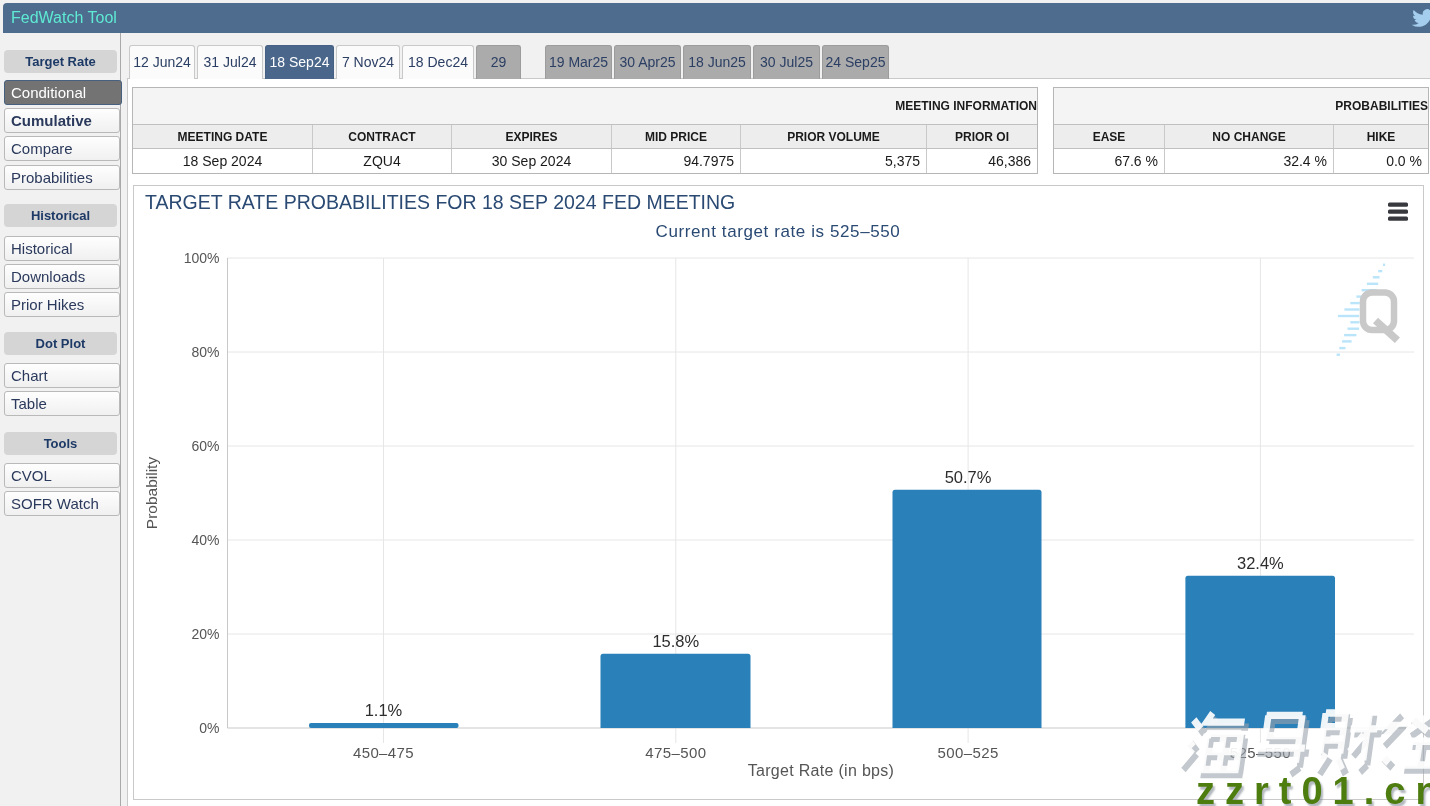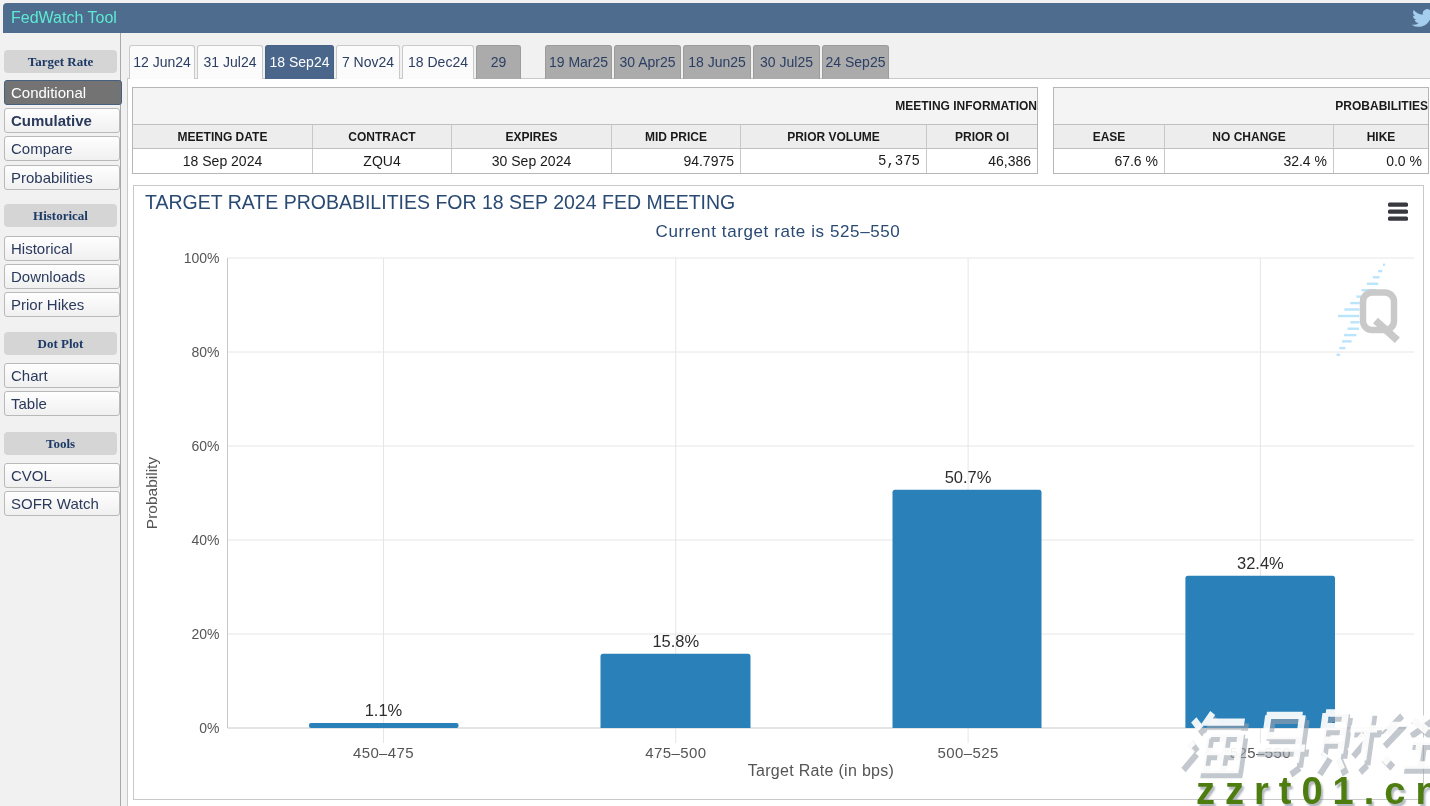--- a/index.html
+++ b/index.html
@@ -1,21 +1,21 @@
 <!DOCTYPE html>
 <html><head>
 <meta charset="utf-8">
 <style>
 * { box-sizing: border-box; margin:0; padding:0; }
 html,body { width:1430px; height:806px; background:#f1f1f1; font-family:"Liberation Sans", sans-serif; overflow:hidden; }
 body { position:relative; }
 #hdr { position:absolute; left:3px; top:3px; right:0; height:30px; background:#4e6c8d; border-radius:4px 0 0 0; color:#5eead4; font-size:16px; line-height:30px; padding-left:8px; }
 #bird { position:absolute; right:-4px; top:9px; width:22px; height:18px; }
 #sidebar { position:absolute; left:0; top:33px; width:121px; bottom:0; background:#f1f1f1; border-right:1px solid #a9a9a9; }
-.pill { position:absolute; left:4px; width:113px; height:23px; background:#d5d5d5; border-radius:4px; text-align:center; font-weight:bold; font-size:13px; color:#1d3a66; line-height:23px;font-family:Liberation Serif, serif; }
+.pill { position:absolute; left:4px; width:113px; height:23px; background:#d5d5d5; border-radius:4px; text-align:center; font-weight:bold; font-size:13px; color:#1d3a66; line-height:23px; }
 .sbtn { position:absolute; left:4px; width:116px; height:25px; background:linear-gradient(#fefefe,#f0f0f0); border:1px solid #b9b9b9; border-radius:3px; font-size:15px; color:#2b3a5c; line-height:23px; padding-left:6px; }
 .sbtn.sel { width:118px; background:#737373; color:#fff; border-color:#46607f; }
 #panel { position:absolute; left:127px; top:78px; right:0; bottom:0; background:#fff; border-top:1px solid #c9c9c9; border-left:1px solid #c9c9c9; }
 .tab { position:absolute; top:45px; height:34px; border:1px solid #c9c9c9; border-bottom:none; border-radius:3px 3px 0 0; background:#fbfbfb; color:#2b3e63; font-size:14px; text-align:center; line-height:33px; }
 .tab.sel { background:#4a668b; color:#fff; border-color:#456084; }
 .tab.gray { background:#ababab; border-color:#9c9c9c; }
 .tbl { position:absolute; background:#fff; border:1px solid #b6b6b6; font-size:12px; }
 .tbl .band { height:37px; background:#f4f4f4; border-bottom:1px solid #c0c0c0; text-align:right; line-height:37px; font-weight:bold; font-size:12px; color:#1a1a1a; }
 .tbl .hrow { display:flex; height:24px; background:#ededed; border-bottom:1px solid #c0c0c0; }
 .tbl .hrow div { font-weight:bold; font-size:12px; color:#1a1a1a; text-align:center; line-height:24px; border-right:1px solid #c9c9c9; }
@@ -73,21 +73,21 @@
     <div style="width:160px;">EXPIRES</div>
     <div style="width:129px;">MID PRICE</div>
     <div style="width:186px;">PRIOR VOLUME</div>
     <div style="width:110px;">PRIOR OI</div>
   </div>
   <div class="drow">
     <div class="ctr" style="width:180px;">18 Sep 2024</div>
     <div class="ctr" style="width:139px;">ZQU4</div>
     <div class="ctr" style="width:160px;">30 Sep 2024</div>
     <div class="rgt" style="width:129px;">94.7975</div>
-    <div class="rgt" style="width:186px;font-family:Liberation Mono, monospace;">5,375</div>
+    <div class="rgt" style="width:186px;">5,375</div>
     <div class="rgt" style="width:110px;">46,386</div>
   </div>
 </div>
 
 <div class="tbl" style="left:1053px;top:87px;width:376px;">
   <div class="band">PROBABILITIES</div>
   <div class="hrow">
     <div style="width:111px;">EASE</div>
     <div style="width:169px;">NO CHANGE</div>
     <div style="width:94px;">HIKE</div>

